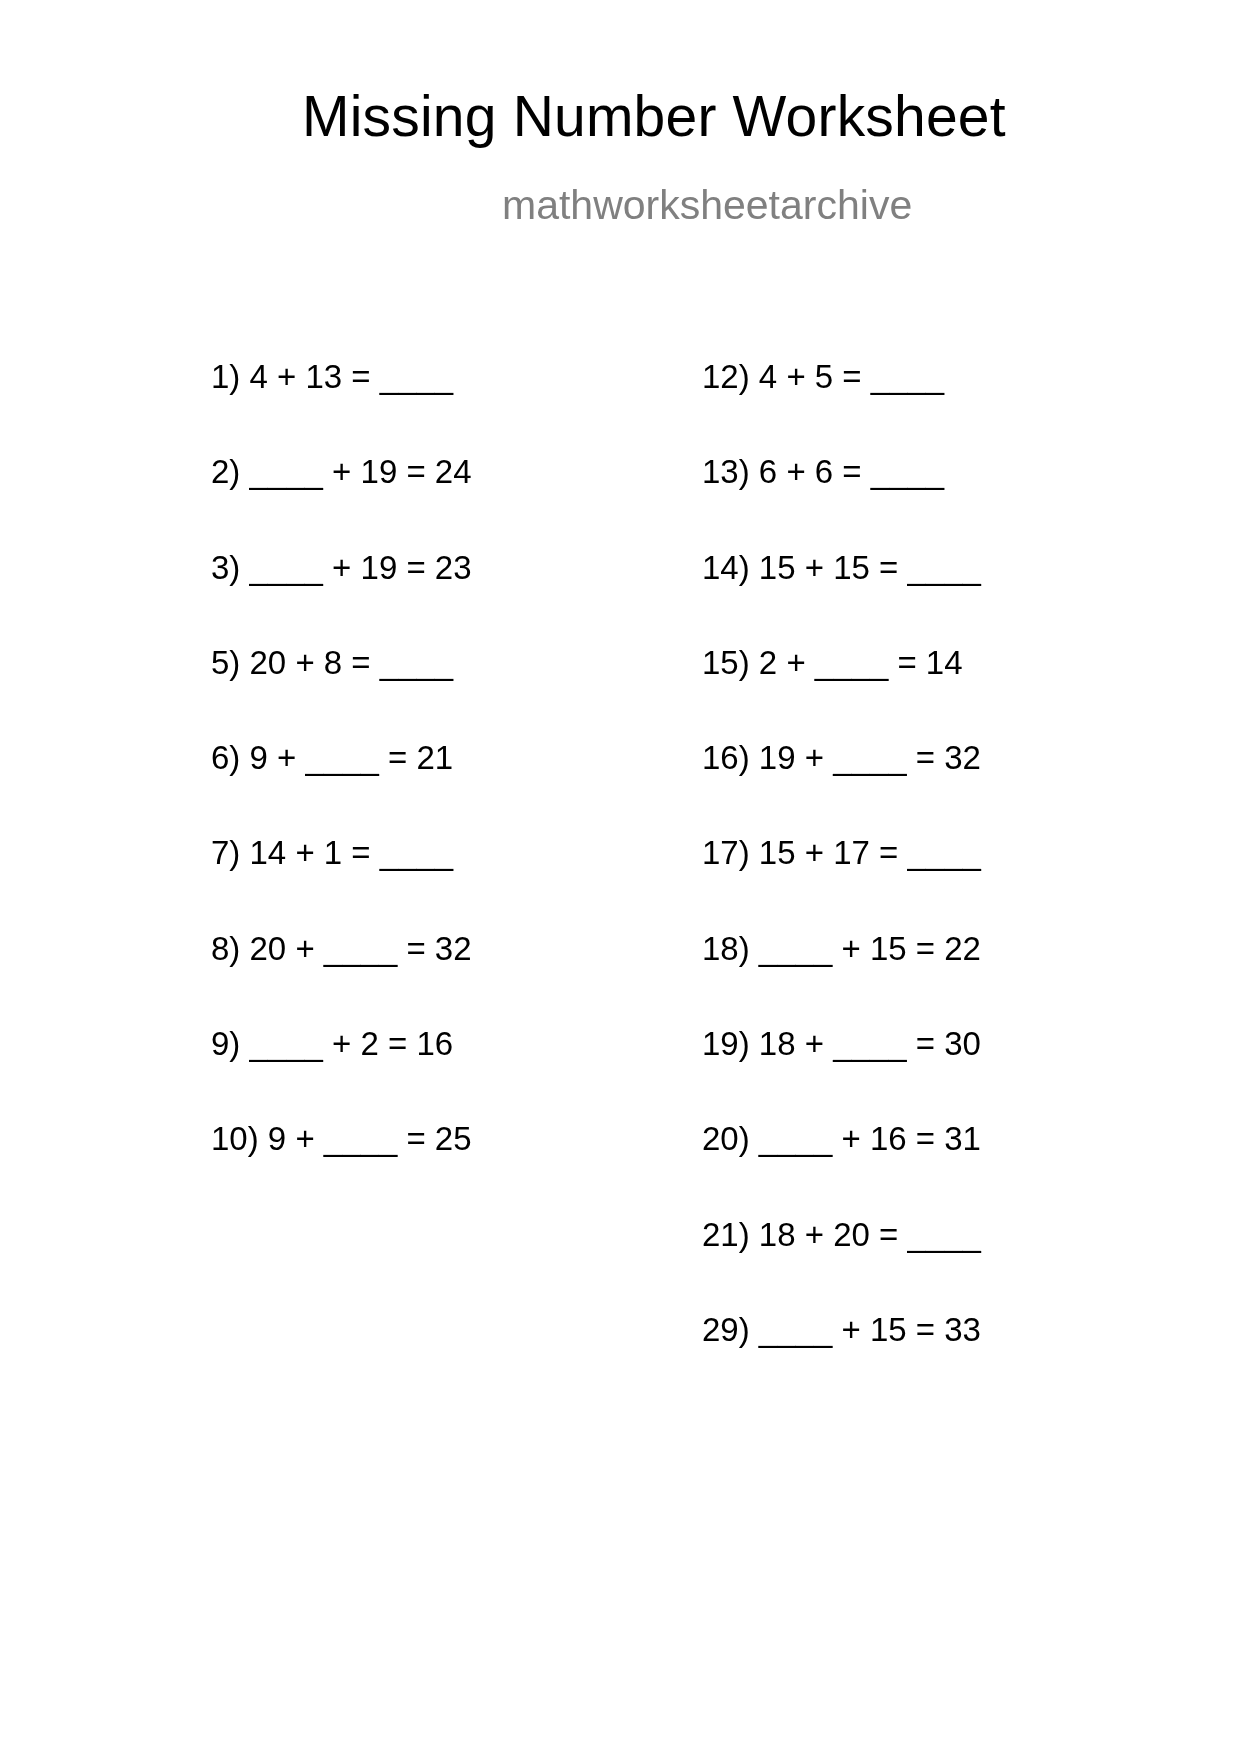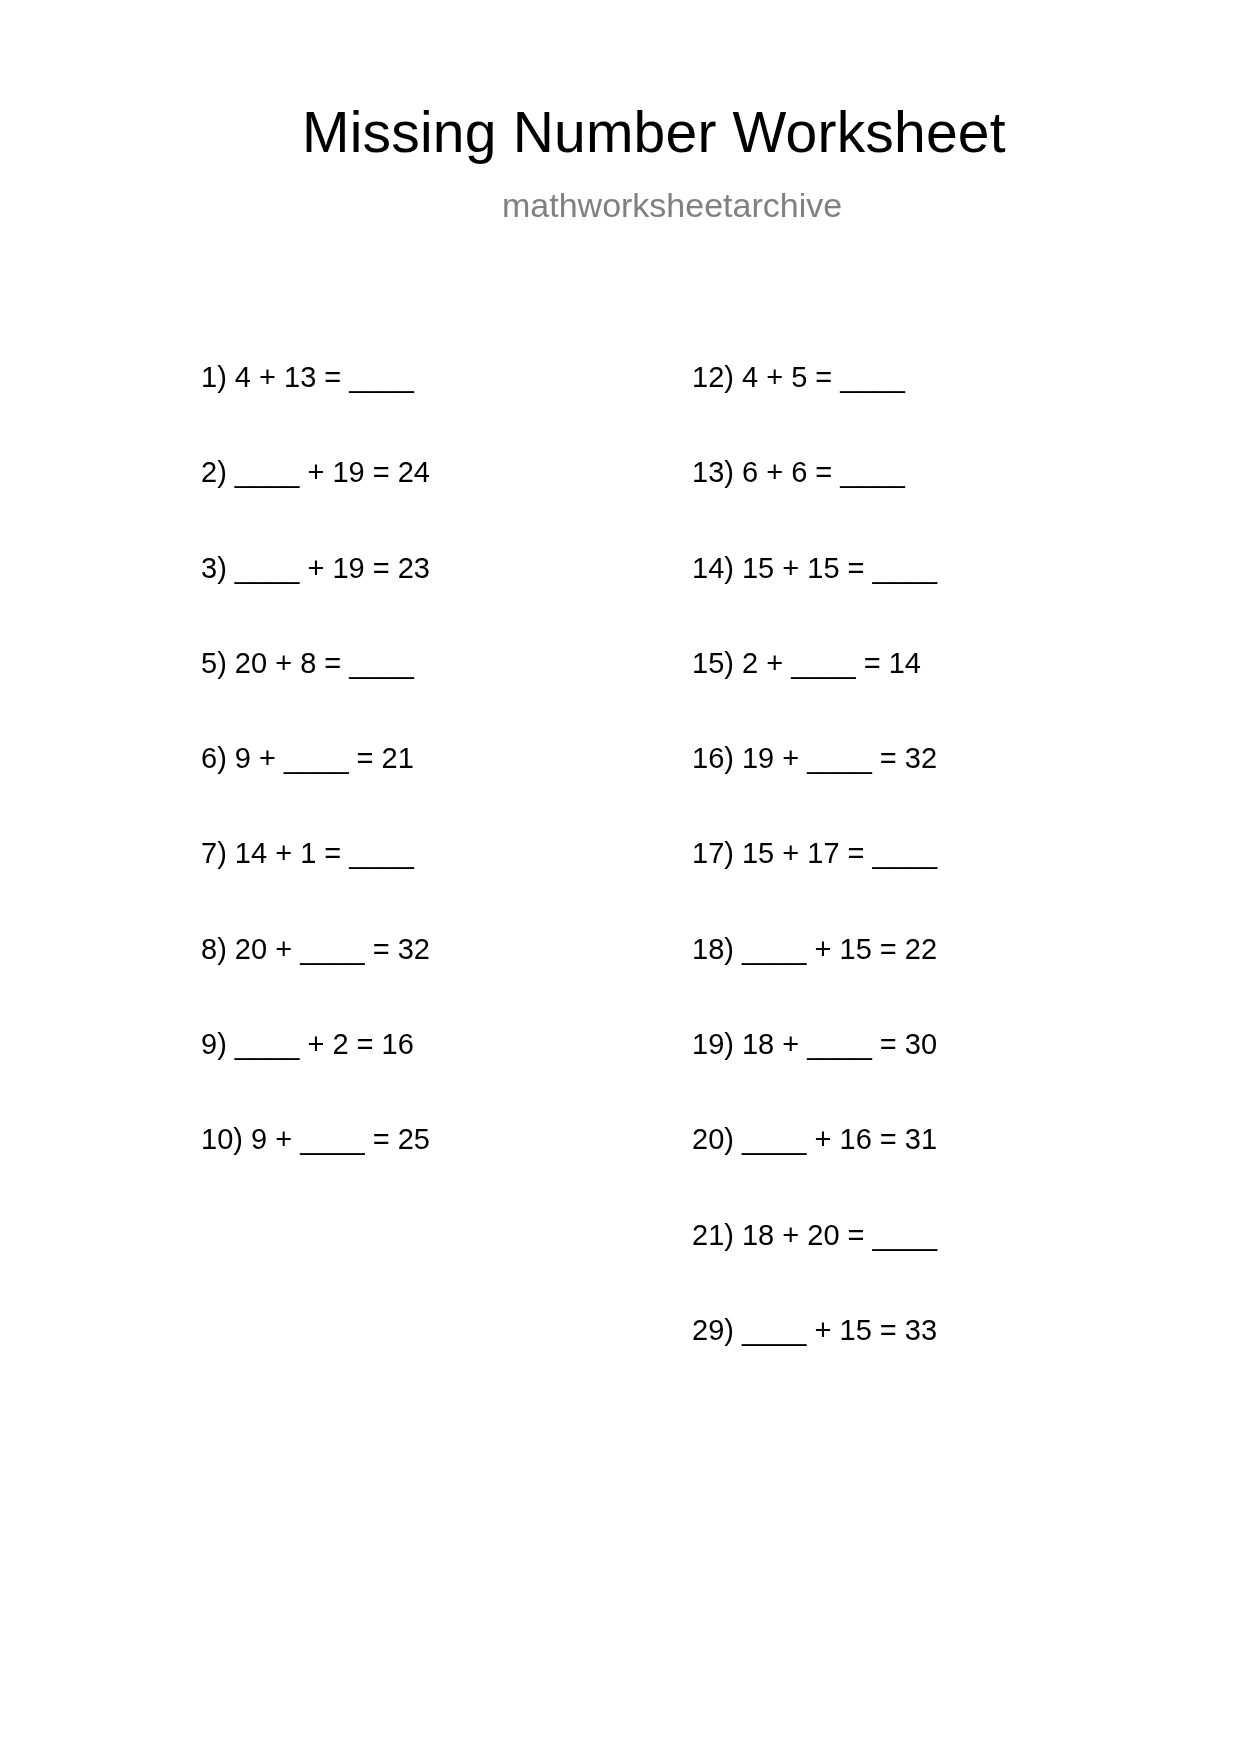--- a/index.html
+++ b/index.html
@@ -11,46 +11,47 @@
       width: 1240px;
       height: 1754px;
       position: relative;
       overflow: hidden;
       font-family: "Liberation Sans", sans-serif;
       color: #000000;
     }
     .title {
       position: absolute;
       left: 302px;
-      top: 99px;
+      top: 83px;
       font-size: 57px;
       line-height: 66px;
       white-space: nowrap;
       letter-spacing: 0.2px;
     }
     .subtitle {
       position: absolute;
       left: 502px;
       top: 181px;
-      font-size: 34px;
+      font-size: 41px;
       line-height: 48px;
       color: #808080;
       white-space: nowrap;
     }
     .column {
       position: absolute;
       top: 352px;
     }
     .column.left { left: 201px; }
     .column.right { left: 692px; }
     .problem {
       height: 95.3px;
-      font-size: 29px;
+      font-size: 33px;
       line-height: 50px;
       white-space: nowrap;
+      margin-left: 10px;
     }
   </style>
 </head>
 <body>
 
 <div class="title">Missing Number Worksheet</div>
 <div class="subtitle">mathworksheetarchive</div>
 
 <div class="column left">
   <div class="problem">1) 4 + 13 = ____</div>

